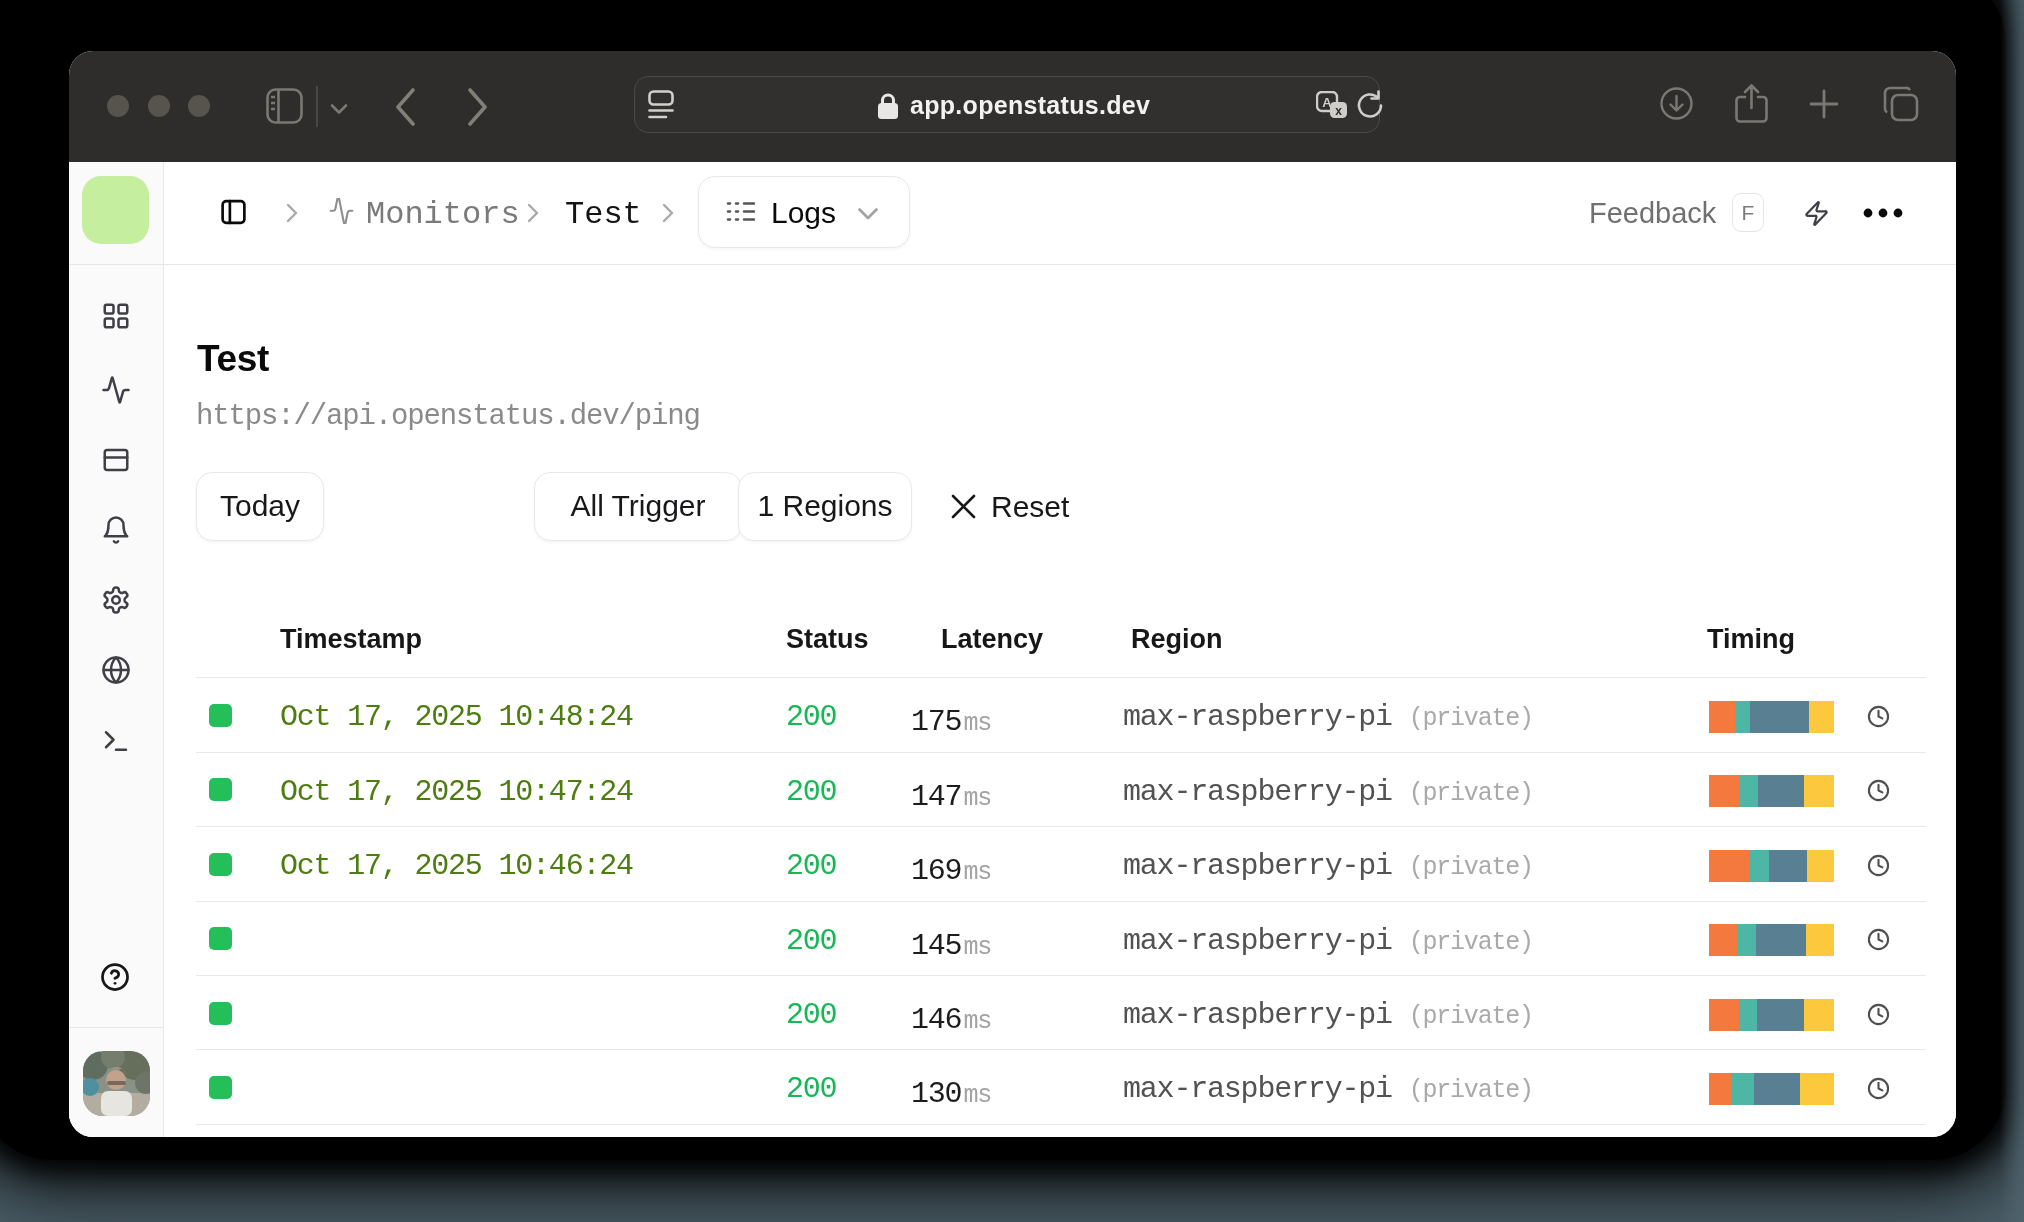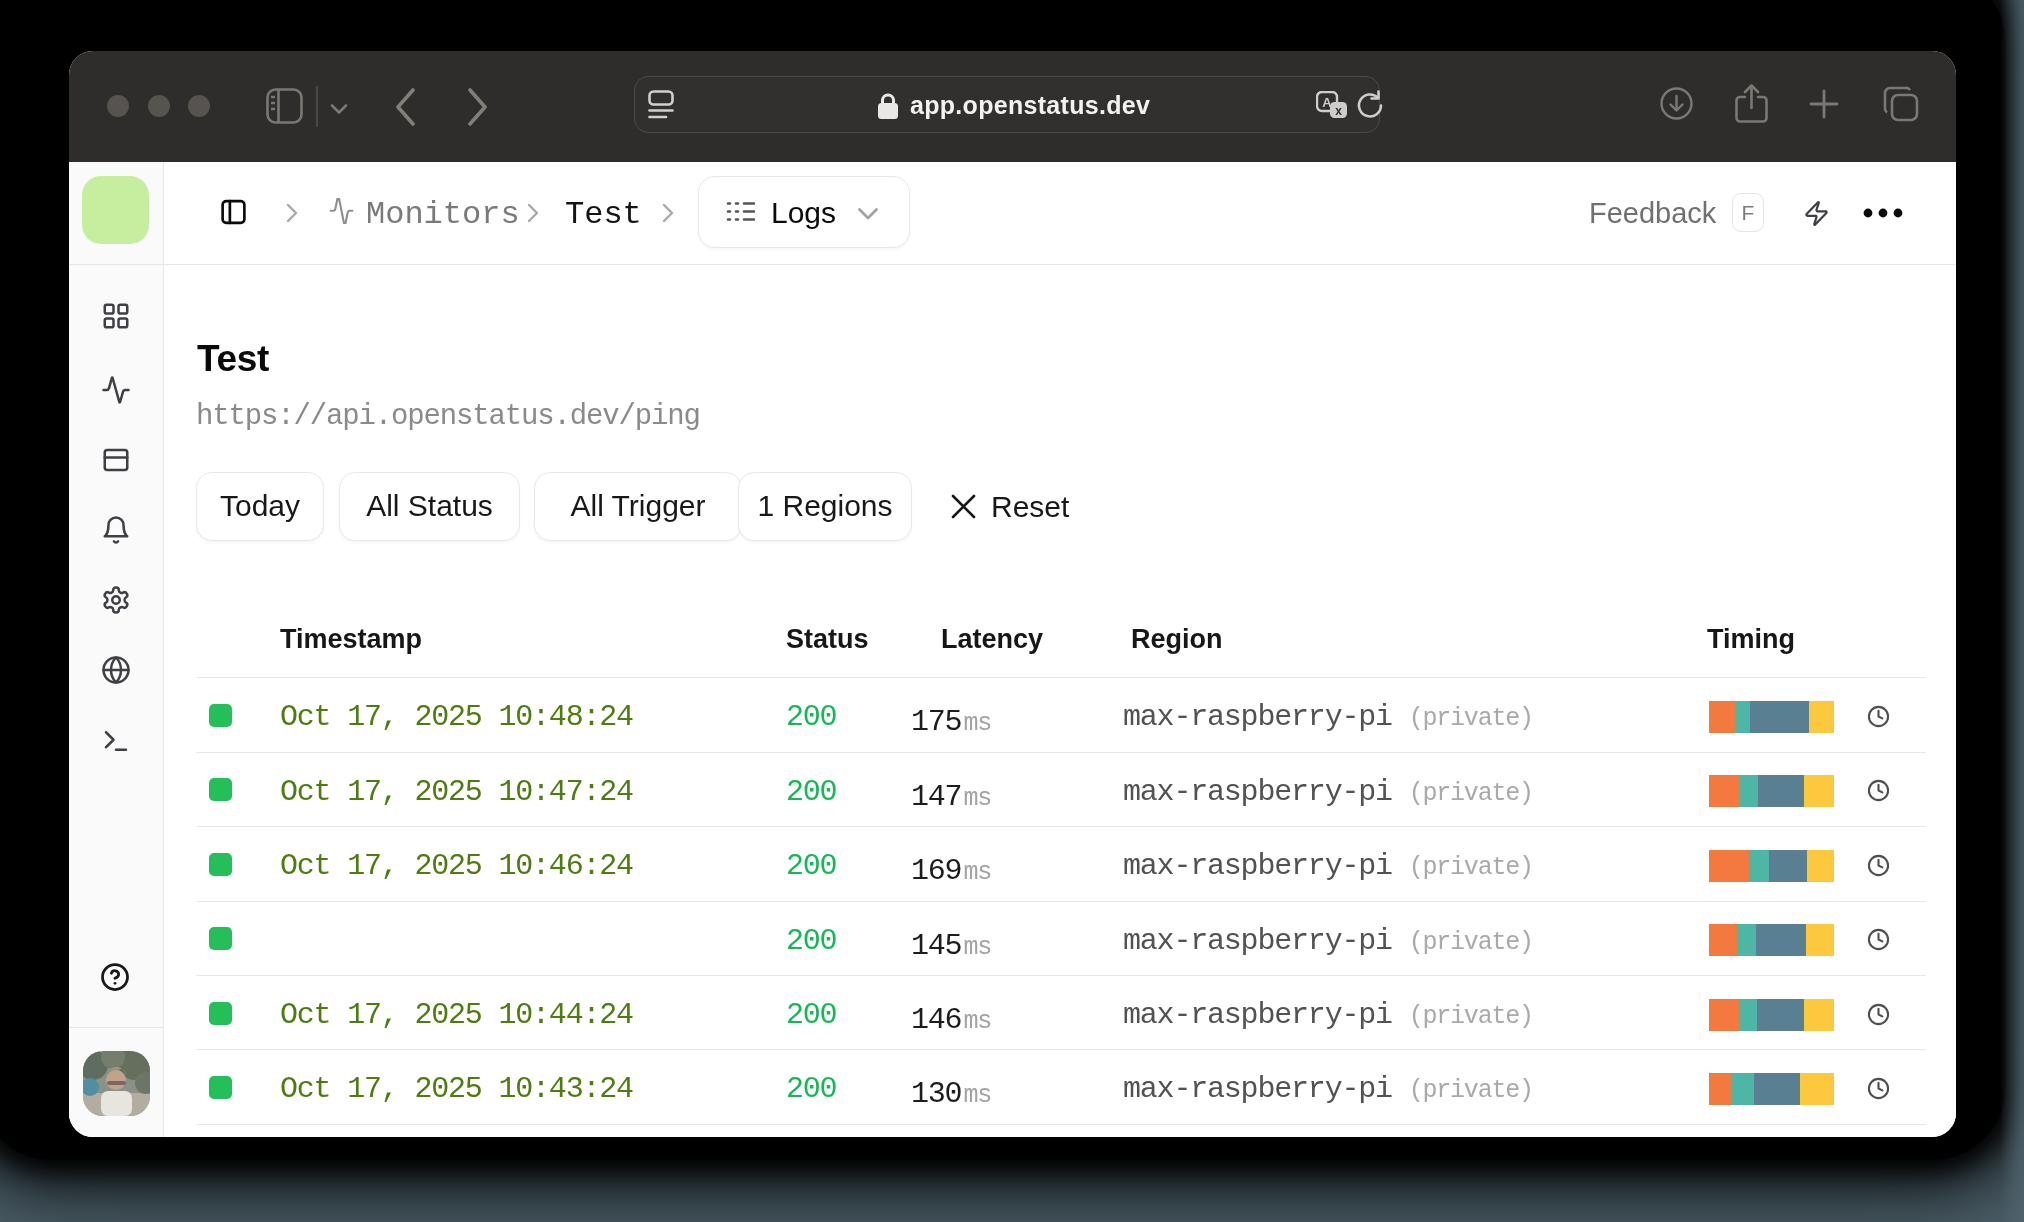--- a/index.html
+++ b/index.html
@@ -222,23 +222,20 @@
         <circle cx="20" cy="5" r="4.4"></circle>
         <circle cx="35" cy="5" r="4.4"></circle>
       </svg>
   </div>
 
   <h1 class="title">Test</h1>
   <div class="url mono">https://api.openstatus.dev/ping</div>
   <div class="fbtn" style="left:127px;width:128px;">
       <span>Today</span>
     </div>
-  <div class="fbtn" style="left:270px;width:181px;">
-      <span>All Status</span>
-    </div>
   <div class="fbtn" style="left:465px;width:208px;">
       <span>All Trigger</span>
     </div>
   <div class="fbtn" style="left:669px;width:174px;">
       <span>1 Regions</span>
     </div>
   <svg class="abs" style="left:881px;top:442px;" width="27" height="27" viewBox="0 0 27 27" fill="none" stroke="#18181b" stroke-width="2.6" stroke-linecap="round">
       <path d="M3 3 L24 24 M24 3 L3 24"></path>
     </svg>
   <div class="reset">Reset</div>
@@ -308,36 +305,34 @@
       <i class="c1" style="width:28px;"></i>
       <i class="c2" style="width:19px;"></i>
       <i class="c3" style="width:50px;"></i>
       <i class="c4" style="width:28px;"></i>
     </div>
   <svg class="abs" style="left:1798px;top:877.2px;" width="23" height="23" viewBox="0 0 24 24" fill="none" stroke="#4f4f4f" stroke-width="2.2" stroke-linecap="round" stroke-linejoin="round">
       <circle cx="12" cy="12" r="10"></circle>
       <polyline points="12 6 12 12 16 14"></polyline>
     </svg>
   <div class="sq" style="top:950.6px;"></div>
-  <div class="ts mono" style="top:948.9px;">Oct 17, 2025 10:44:24</div>
   <div class="st mono" style="top:948.9px;">200</div>
   <div class="lat mono" style="top:948.9px;">146<b>ms</b></div>
   <div class="rg mono" style="top:948.9px;">max-raspberry-pi <b>(private)</b></div>
   <div class="bar" style="top:947.6px;">
       <i class="c1" style="width:30px;"></i>
       <i class="c2" style="width:18px;"></i>
       <i class="c3" style="width:47px;"></i>
       <i class="c4" style="width:30px;"></i>
     </div>
   <svg class="abs" style="left:1798px;top:951.6px;" width="23" height="23" viewBox="0 0 24 24" fill="none" stroke="#4f4f4f" stroke-width="2.2" stroke-linecap="round" stroke-linejoin="round">
       <circle cx="12" cy="12" r="10"></circle>
       <polyline points="12 6 12 12 16 14"></polyline>
     </svg>
   <div class="sq" style="top:1025.0px;"></div>
-  <div class="ts mono" style="top:1023.3px;">Oct 17, 2025 10:43:24</div>
   <div class="st mono" style="top:1023.3px;">200</div>
   <div class="lat mono" style="top:1023.3px;">130<b>ms</b></div>
   <div class="rg mono" style="top:1023.3px;">max-raspberry-pi <b>(private)</b></div>
   <div class="bar" style="top:1022.0px;">
       <i class="c1" style="width:23px;"></i>
       <i class="c2" style="width:22px;"></i>
       <i class="c3" style="width:46px;"></i>
       <i class="c4" style="width:34px;"></i>
     </div>
   <svg class="abs" style="left:1798px;top:1026.0px;" width="23" height="23" viewBox="0 0 24 24" fill="none" stroke="#4f4f4f" stroke-width="2.2" stroke-linecap="round" stroke-linejoin="round">

